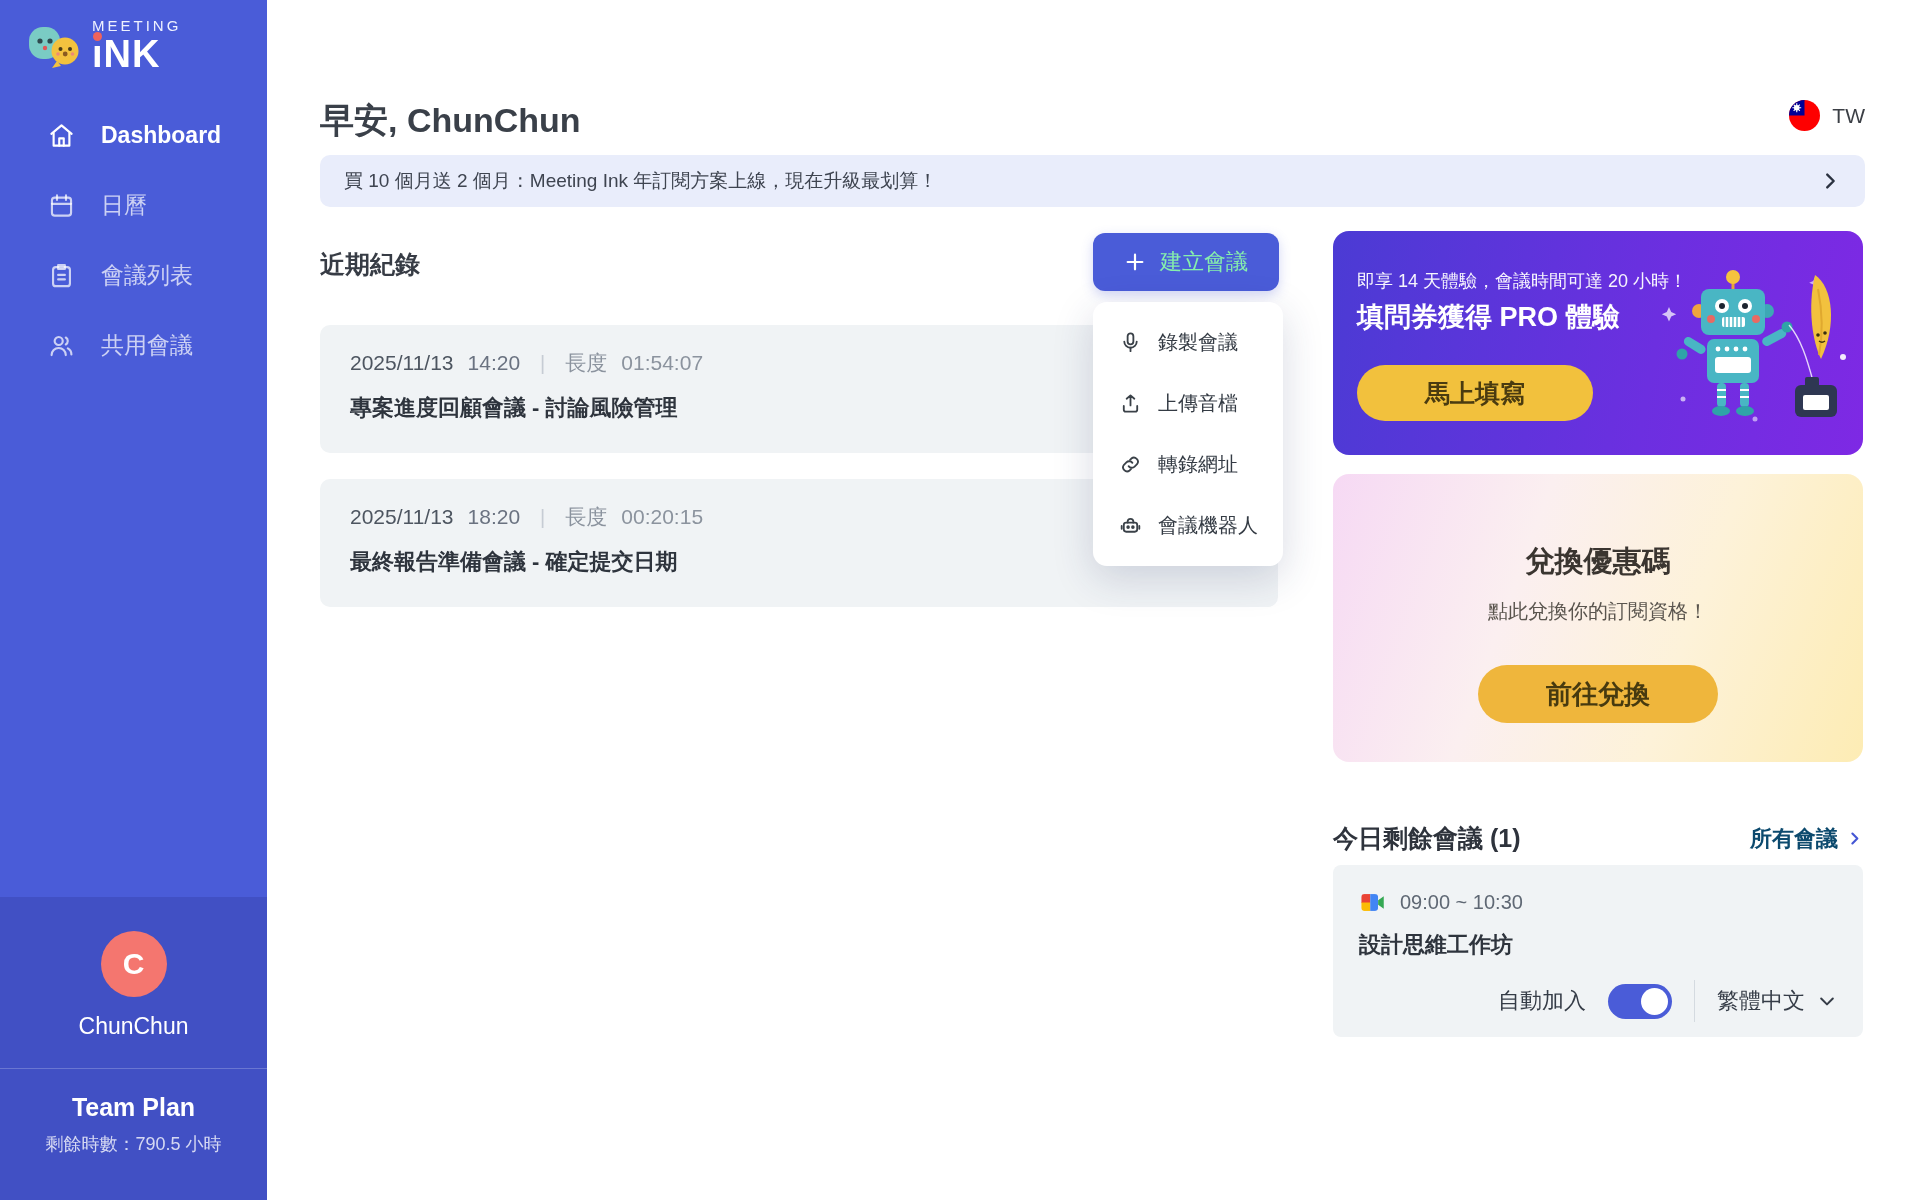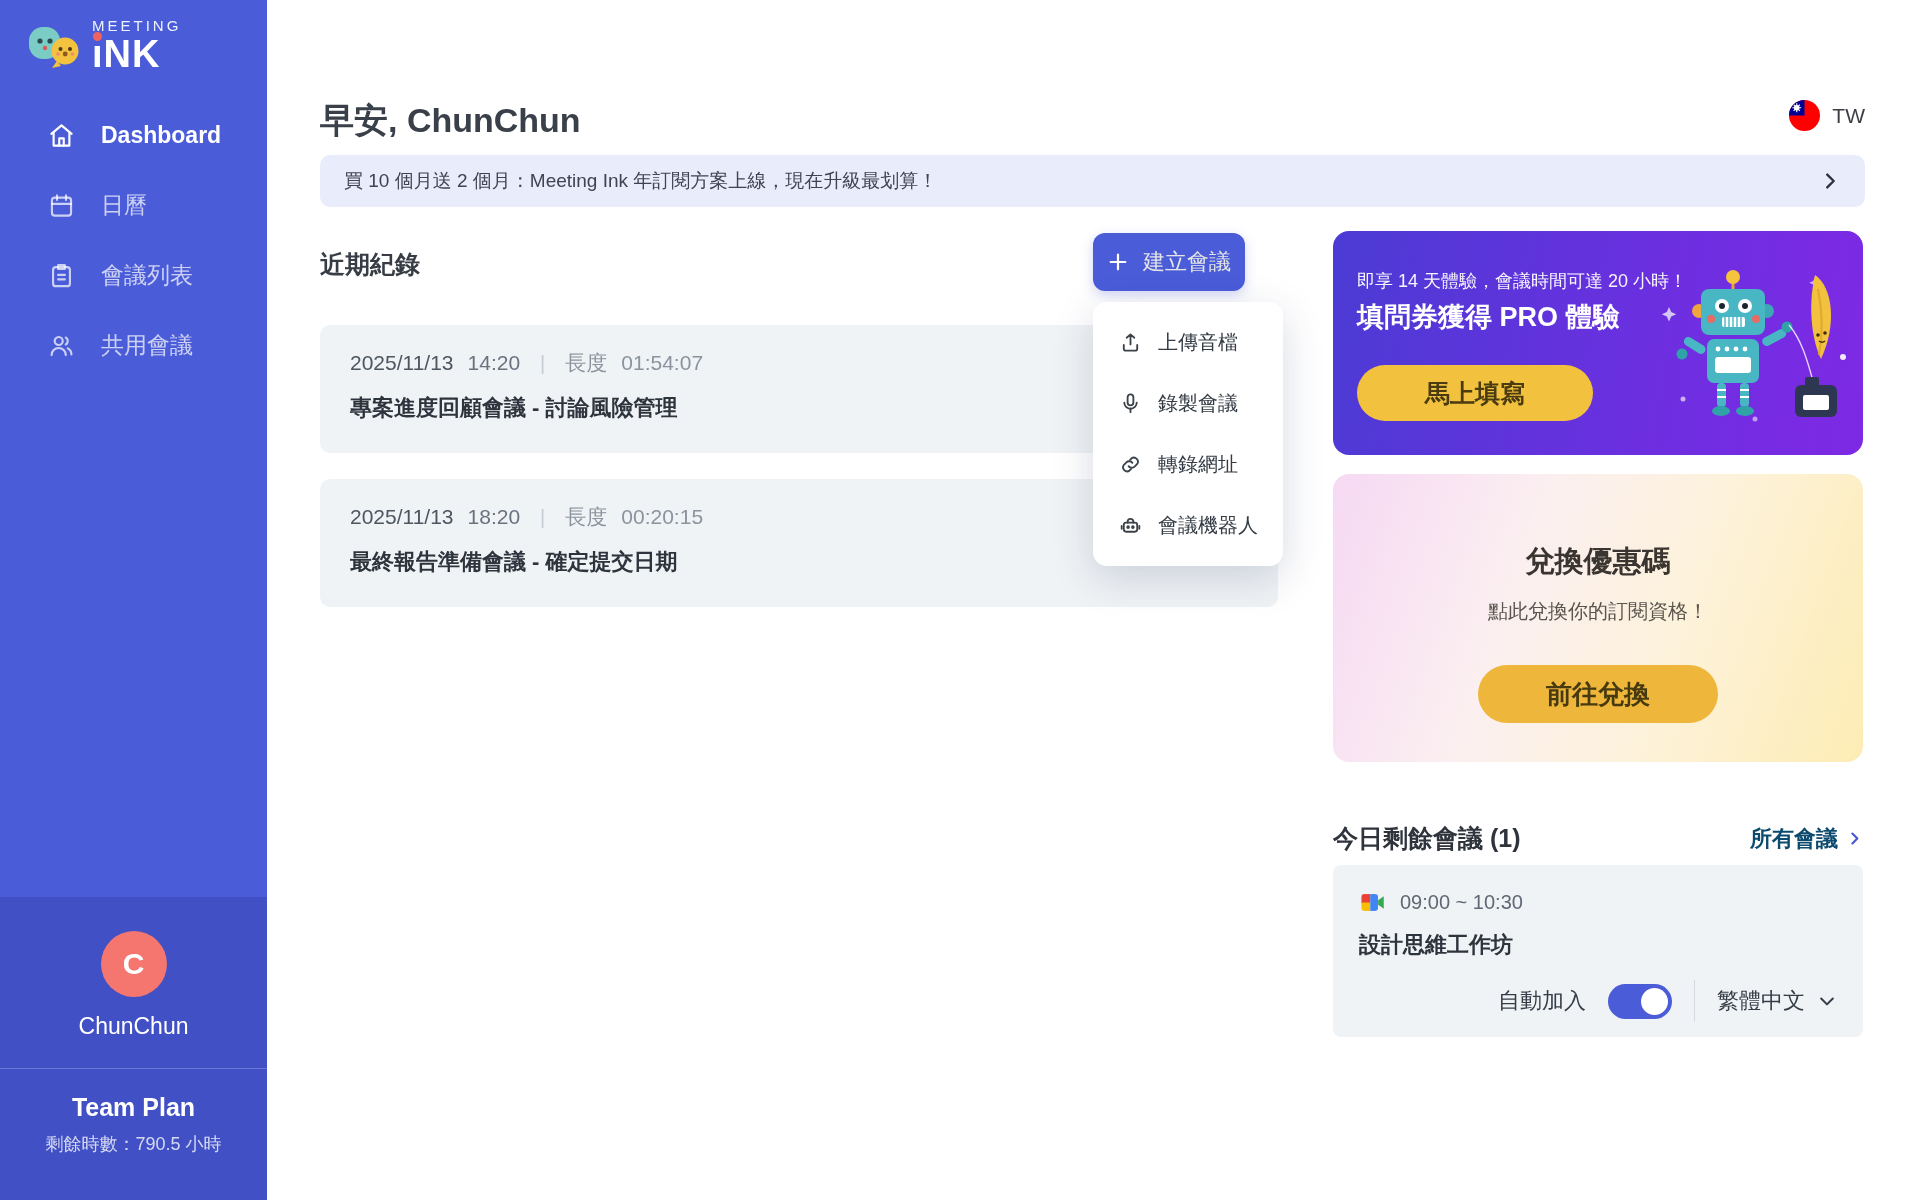--- a/index.html
+++ b/index.html
@@ -31,21 +31,21 @@
   
   .greeting { position:absolute; left:320px; top:98px; font-size:34px; font-weight:600; color:#3a4049; }
   .locale { position:absolute; right:55px; top:100px; display:flex; align-items:center; gap:12px; cursor:pointer; }
   .locale-label { font-size:21px; color:#3b3f45; }
 
   .banner { position:absolute; left:320px; top:155px; width:1545px; height:52px; background:#e9edfb; border-radius:10px; display:flex; align-items:center; justify-content:space-between; padding:0 24px; cursor:pointer; }
   .banner-text { font-size:19px; color:#3e4450; }
 
   
   .section-title { position:absolute; left:320px; top:248px; font-size:25px; font-weight:700; color:#373c45; }
-  .create-btn { position:absolute; left:1093px; top:233px; width:152px; height:58px; background:#4a5cd8; border:none; border-radius:12px; color:#e5e5e5; font-size:22px; font-family:inherit; display:flex; align-items:center; justify-content:center; gap:14px; cursor:pointer; box-shadow:0 4px 12px rgba(74,92,216,0.25); }
+  .create-btn { position:absolute; left:1093px; top:233px; width:186px; height:58px; background:#4a5cd8; border:none; border-radius:12px; color:#86efac; font-size:22px; font-family:inherit; display:flex; align-items:center; justify-content:center; gap:14px; cursor:pointer; box-shadow:0 4px 12px rgba(74,92,216,0.25); }
 
   .record-card { position:absolute; left:320px; width:958px; height:128px; background:#f0f3f5; border-radius:10px; padding:24px 30px; cursor:pointer; }
   .record-1 { top:325px; } .record-2 { top:479px; }
   .record-meta { display:flex; align-items:center; gap:14px; font-size:21px; }
   .rec-date { color:#4d5560; } .rec-time { color:#6a7280; }
   .meta-sep { color:#c6ccd4; font-size:20px; padding:0 6px; }
   .rec-durlabel, .rec-dur { color:#8b939e; }
   .record-title { margin-top:16px; font-size:22px; font-weight:700; color:#2e343d; }
 
   .dropdown { position:absolute; left:1093px; top:302px; width:190px; background:#fff; border-radius:14px; box-shadow:0 12px 40px rgba(40,50,100,0.18); padding:10px 0; z-index:5; }
@@ -225,35 +225,35 @@
       <span class="rec-durlabel">長度</span>
       <span class="rec-dur">00:20:15</span>
     </div>
     <div class="record-title">最終報告準備會議 - 確定提交日期</div>
   </div>
 
   <div class="dropdown">
     <div class="dropdown-item">
       <span>
         <svg width="23" height="23" viewBox="0 0 24 24" fill="none" stroke="currentColor" stroke-width="1.9" stroke-linecap="round" stroke-linejoin="round">
-            <path d="M5 14.5v4a2 2 0 0 0 2 2h10a2 2 0 0 0 2-2v-4"></path>
-            <path d="M12 14V3.5M8 7l4-3.5L16 7"></path>
-          </svg>
-      </span>
-      <span>上傳音檔</span>
-    </div>
-    <div class="dropdown-item">
-      <span>
-        <svg width="23" height="23" viewBox="0 0 24 24" fill="none" stroke="currentColor" stroke-width="1.9" stroke-linecap="round" stroke-linejoin="round">
             <rect x="9" y="2.5" width="6" height="11.5" rx="3"></rect>
             <path d="M5.5 11a6.5 6.5 0 0 0 13 0"></path>
             <path d="M12 17.5V21"></path>
           </svg>
       </span>
       <span>錄製會議</span>
+    </div>
+    <div class="dropdown-item">
+      <span>
+        <svg width="23" height="23" viewBox="0 0 24 24" fill="none" stroke="currentColor" stroke-width="1.9" stroke-linecap="round" stroke-linejoin="round">
+            <path d="M5 14.5v4a2 2 0 0 0 2 2h10a2 2 0 0 0 2-2v-4"></path>
+            <path d="M12 14V3.5M8 7l4-3.5L16 7"></path>
+          </svg>
+      </span>
+      <span>上傳音檔</span>
     </div>
     <div class="dropdown-item">
       <span>
         <svg width="23" height="23" viewBox="0 0 24 24" fill="none" stroke="currentColor" stroke-width="1.9" stroke-linecap="round" stroke-linejoin="round">
             <path d="M10 13.7a4.2 4.2 0 0 0 6.3.5l2.5-2.5a4.2 4.2 0 0 0-5.9-5.9l-1.4 1.4"></path>
             <path d="M14 10.3a4.2 4.2 0 0 0-6.3-.5l-2.5 2.5a4.2 4.2 0 0 0 5.9 5.9l1.4-1.4"></path>
           </svg>
       </span>
       <span>轉錄網址</span>
     </div>

